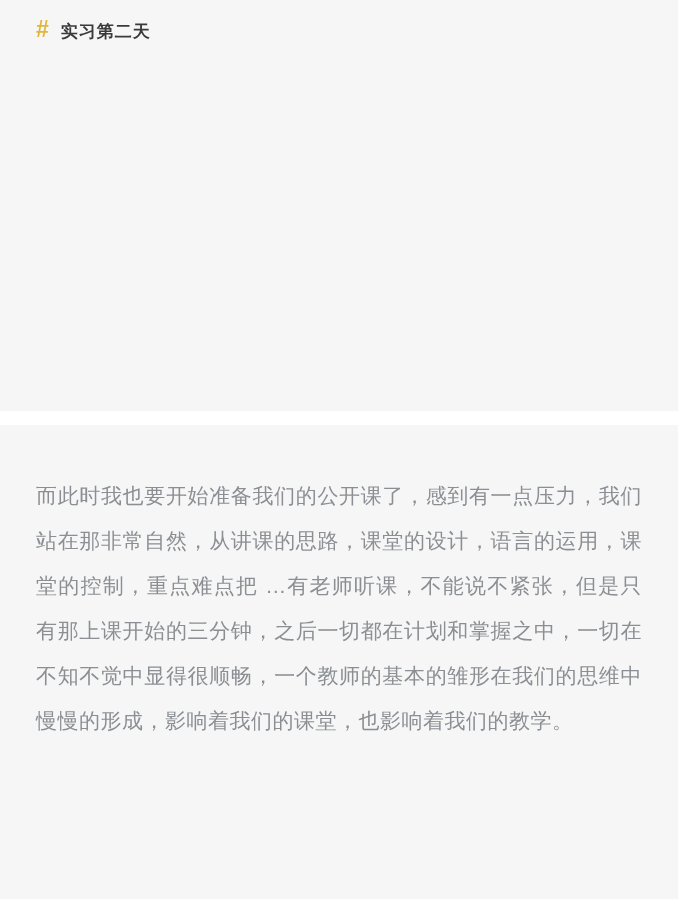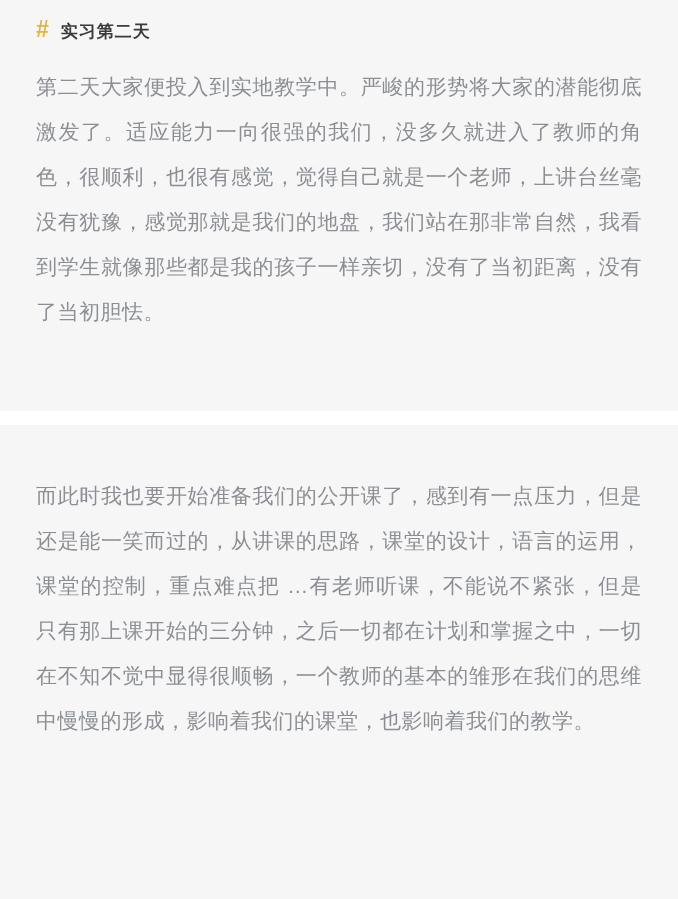--- a/index.html
+++ b/index.html
@@ -79,22 +79,21 @@
 </head>
 <body>
 
 <div class="page">
 
   <div class="card card-one">
     <div class="heading-row">
       <span class="hash">#</span>
       <span class="heading-text">实习第二天</span>
     </div>
-    <p class="para">第二天大家便投入到实地教学中。严峻的形势将大家的潜能彻底激发了。适应能力一向很强的我们，没多久就进入了教师的角色，很顺利，也很有感觉，觉得自己就是一个老师，上讲台丝毫没有犹豫，感觉那就是我们的地盘，我们站在那非常自然，我看到学生就像那些都是我的孩子一样亲切，没有了当初距离，没有了当初胆怯。</p>
   </div>
 
   <div class="gap"></div>
 
   <div class="card card-two">
-    <p class="para">而此时我也要开始准备我们的公开课了，感到有一点压力，但是还是能一笑而过的，从讲课的思路，课堂的设计，语言的运用，课堂的控制，重点难点把 …有老师听课，不能说不紧张，但是只有那上课开始的三分钟，之后一切都在计划和掌握之中，一切在不知不觉中显得很顺畅，一个教师的基本的雏形在我们的思维中慢慢的形成，影响着我们的课堂，也影响着我们的教学。</p>
+    <p class="para">而此时我也要开始准备我们的公开课了，感到有一点压力，我们站在那非常自然，从讲课的思路，课堂的设计，语言的运用，课堂的控制，重点难点把 …有老师听课，不能说不紧张，但是只有那上课开始的三分钟，之后一切都在计划和掌握之中，一切在不知不觉中显得很顺畅，一个教师的基本的雏形在我们的思维中慢慢的形成，影响着我们的课堂，也影响着我们的教学。</p>
   </div>
 
 </div>
 
 </body></html>

